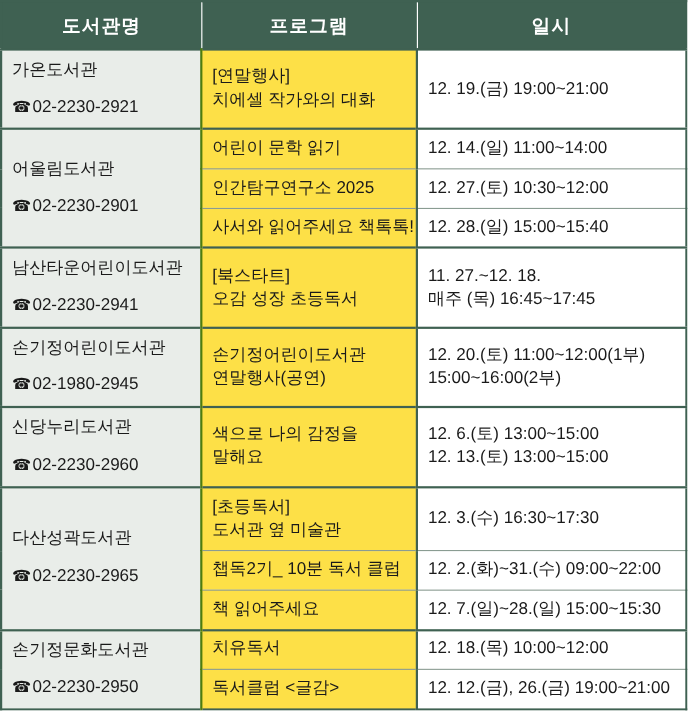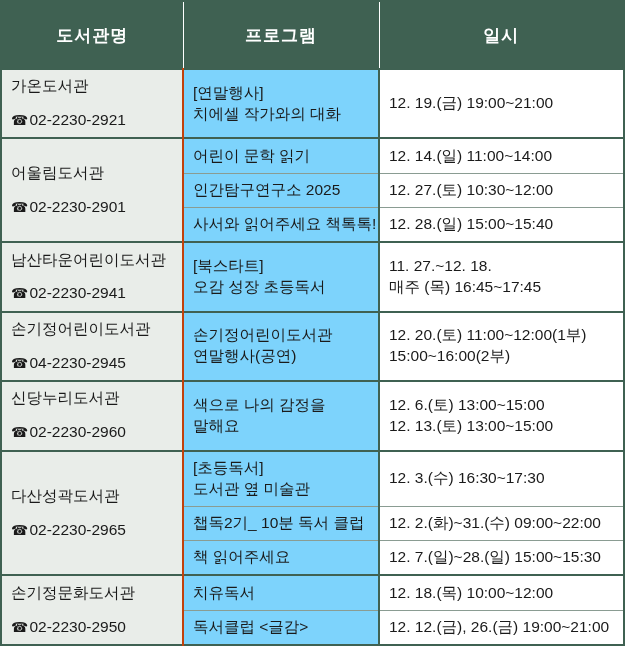--- a/index.html
+++ b/index.html
@@ -24,43 +24,43 @@
   #schedule-table col.col-program { width: 196px; }
   #schedule-table col.col-date    { width: 245px; }
 
   thead th {
     background: #3f6152;
     color: #ffffff;
     font-size: 17px;
     font-weight: bold;
     letter-spacing: 1px;
     height: 34px;
-    padding: 16px;
+    padding: 4px;
     text-align: center;
     vertical-align: middle;
     border-right: 1px solid #ffffff;
   }
   thead th:last-child { border-right: none; text-align: center; }
 
   td {
     border: 1px solid #8a9c92;
     padding: 6px 9px;
     font-size: 15.5px;
     color: #1a1a1a;
     vertical-align: middle;
     line-height: 1.35;
   }
   td.library {
     background: #e9ede9;
-    border-right: 2px solid #c2410c;
+    border-right: 2px solid #4d7c0f;
     border-left: none;
     font-size: 15.5px;
   }
   td.program {
-    background: #7dd3fc;
+    background: #fde047;
     border-right: 2px solid #3f6152;
   }
   td.date {
     background: #ffffff;
     border-right: none;
   }
   
   tr.group-start > td {
     border-top: 2px solid #3f6152;
   }
@@ -150,21 +150,21 @@
           <span class="line">오감 성장 초등독서</span>
         </td>
         <td class="date">
           <span class="line">11. 27.~12. 18.</span>
           <span class="line">매주 (목) 16:45~17:45</span>
         </td>
       </tr>
       <tr class="group-start">
         <td class="library" rowspan="1">
           <span class="lib-name">손기정어린이도서관</span>
-          <span class="lib-phone"><span class="phone-icon">☎</span><span>04-2230-2945</span></span>
+          <span class="lib-phone"><span class="phone-icon">☎</span><span>02-1980-2945</span></span>
         </td>
         <td class="program">
           <span class="line">손기정어린이도서관</span>
           <span class="line">연말행사(공연)</span>
         </td>
         <td class="date">
           <span class="line">12. 20.(토) 11:00~12:00(1부)</span>
           <span class="line">15:00~16:00(2부)</span>
         </td>
       </tr>

